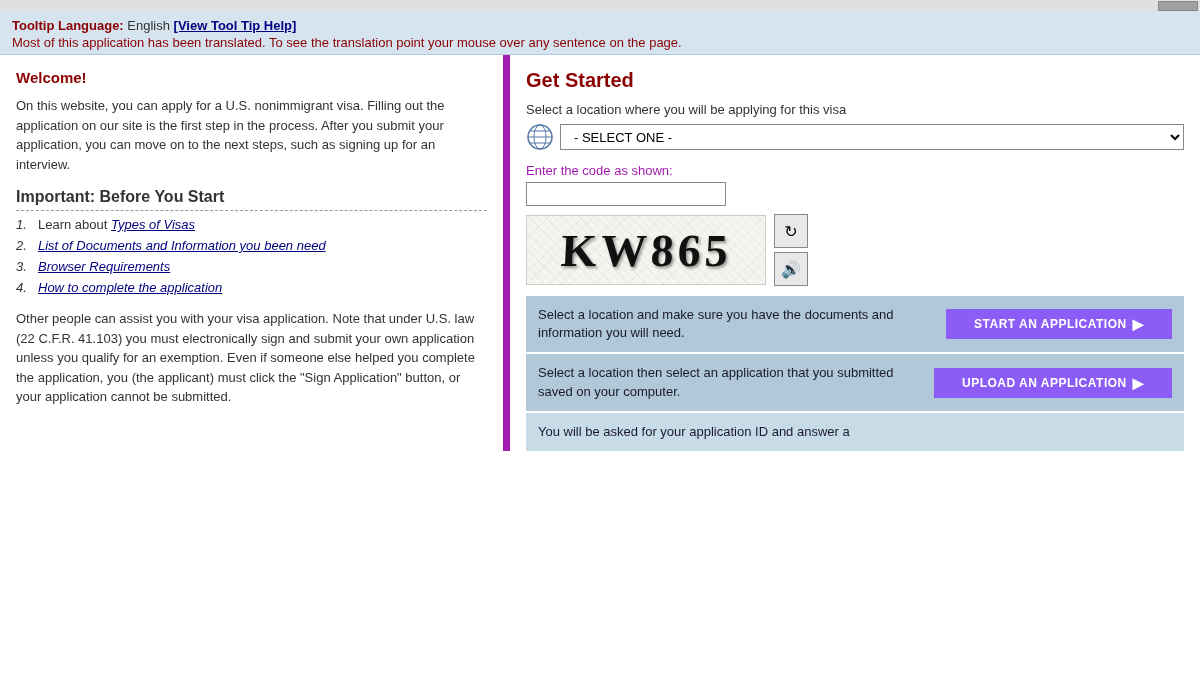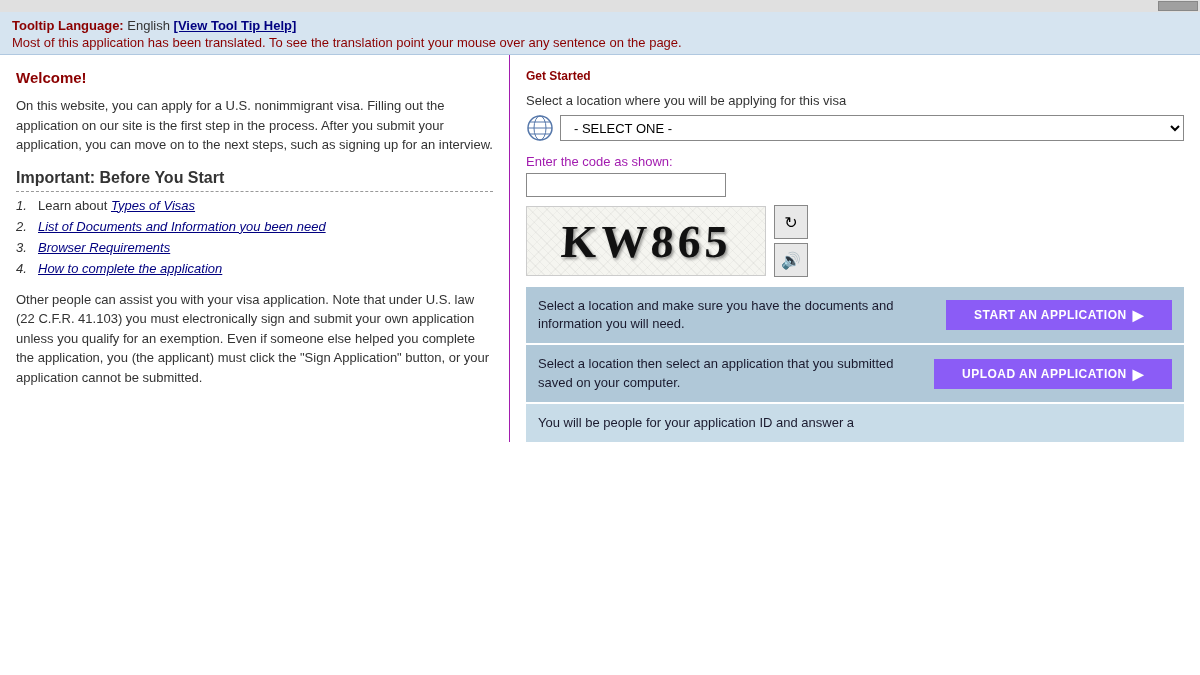--- a/index.html
+++ b/index.html
@@ -39,21 +39,21 @@
     
     .main-content {
       display: flex;
       padding: 0;
     }
 
     
     .left-col {
       width: 510px;
       padding: 14px 16px 14px 16px;
-      border-right: 1px solid #a21caf;
+      border-right: 7px solid #a21caf;
     }
 
     .welcome-title {
       color: #8b0000;
       font-weight: bold;
       font-size: 15px;
       margin-bottom: 10px;
     }
 
     .welcome-text {
@@ -101,21 +101,21 @@
 
     
     .right-col {
       flex: 1;
       padding: 14px 16px 0 16px;
     }
 
     .get-started-title {
       color: #8b0000;
       font-weight: bold;
-      font-size: 12px;
+      font-size: 20px;
       margin-bottom: 10px;
     }
 
     .location-label {
       font-size: 13px;
       margin-bottom: 6px;
       color: #333;
     }
 
     .select-row {
@@ -396,18 +396,18 @@
         <div class="action-panel-text">
           Select a location then select an application that you submitted saved on your computer.
         </div>
         <button class="action-button">
           <span>UPLOAD AN APPLICATION</span>
           <span class="arrow">▶</span>
         </button>
       </div>
 
       <div class="last-panel">
-        <span>You will be people for your application ID and answer a</span>
+        <span>You will be asked for your application ID and answer a</span>
       </div>
     </div>
   </div>
 
 </div>
 
 </body></html>

